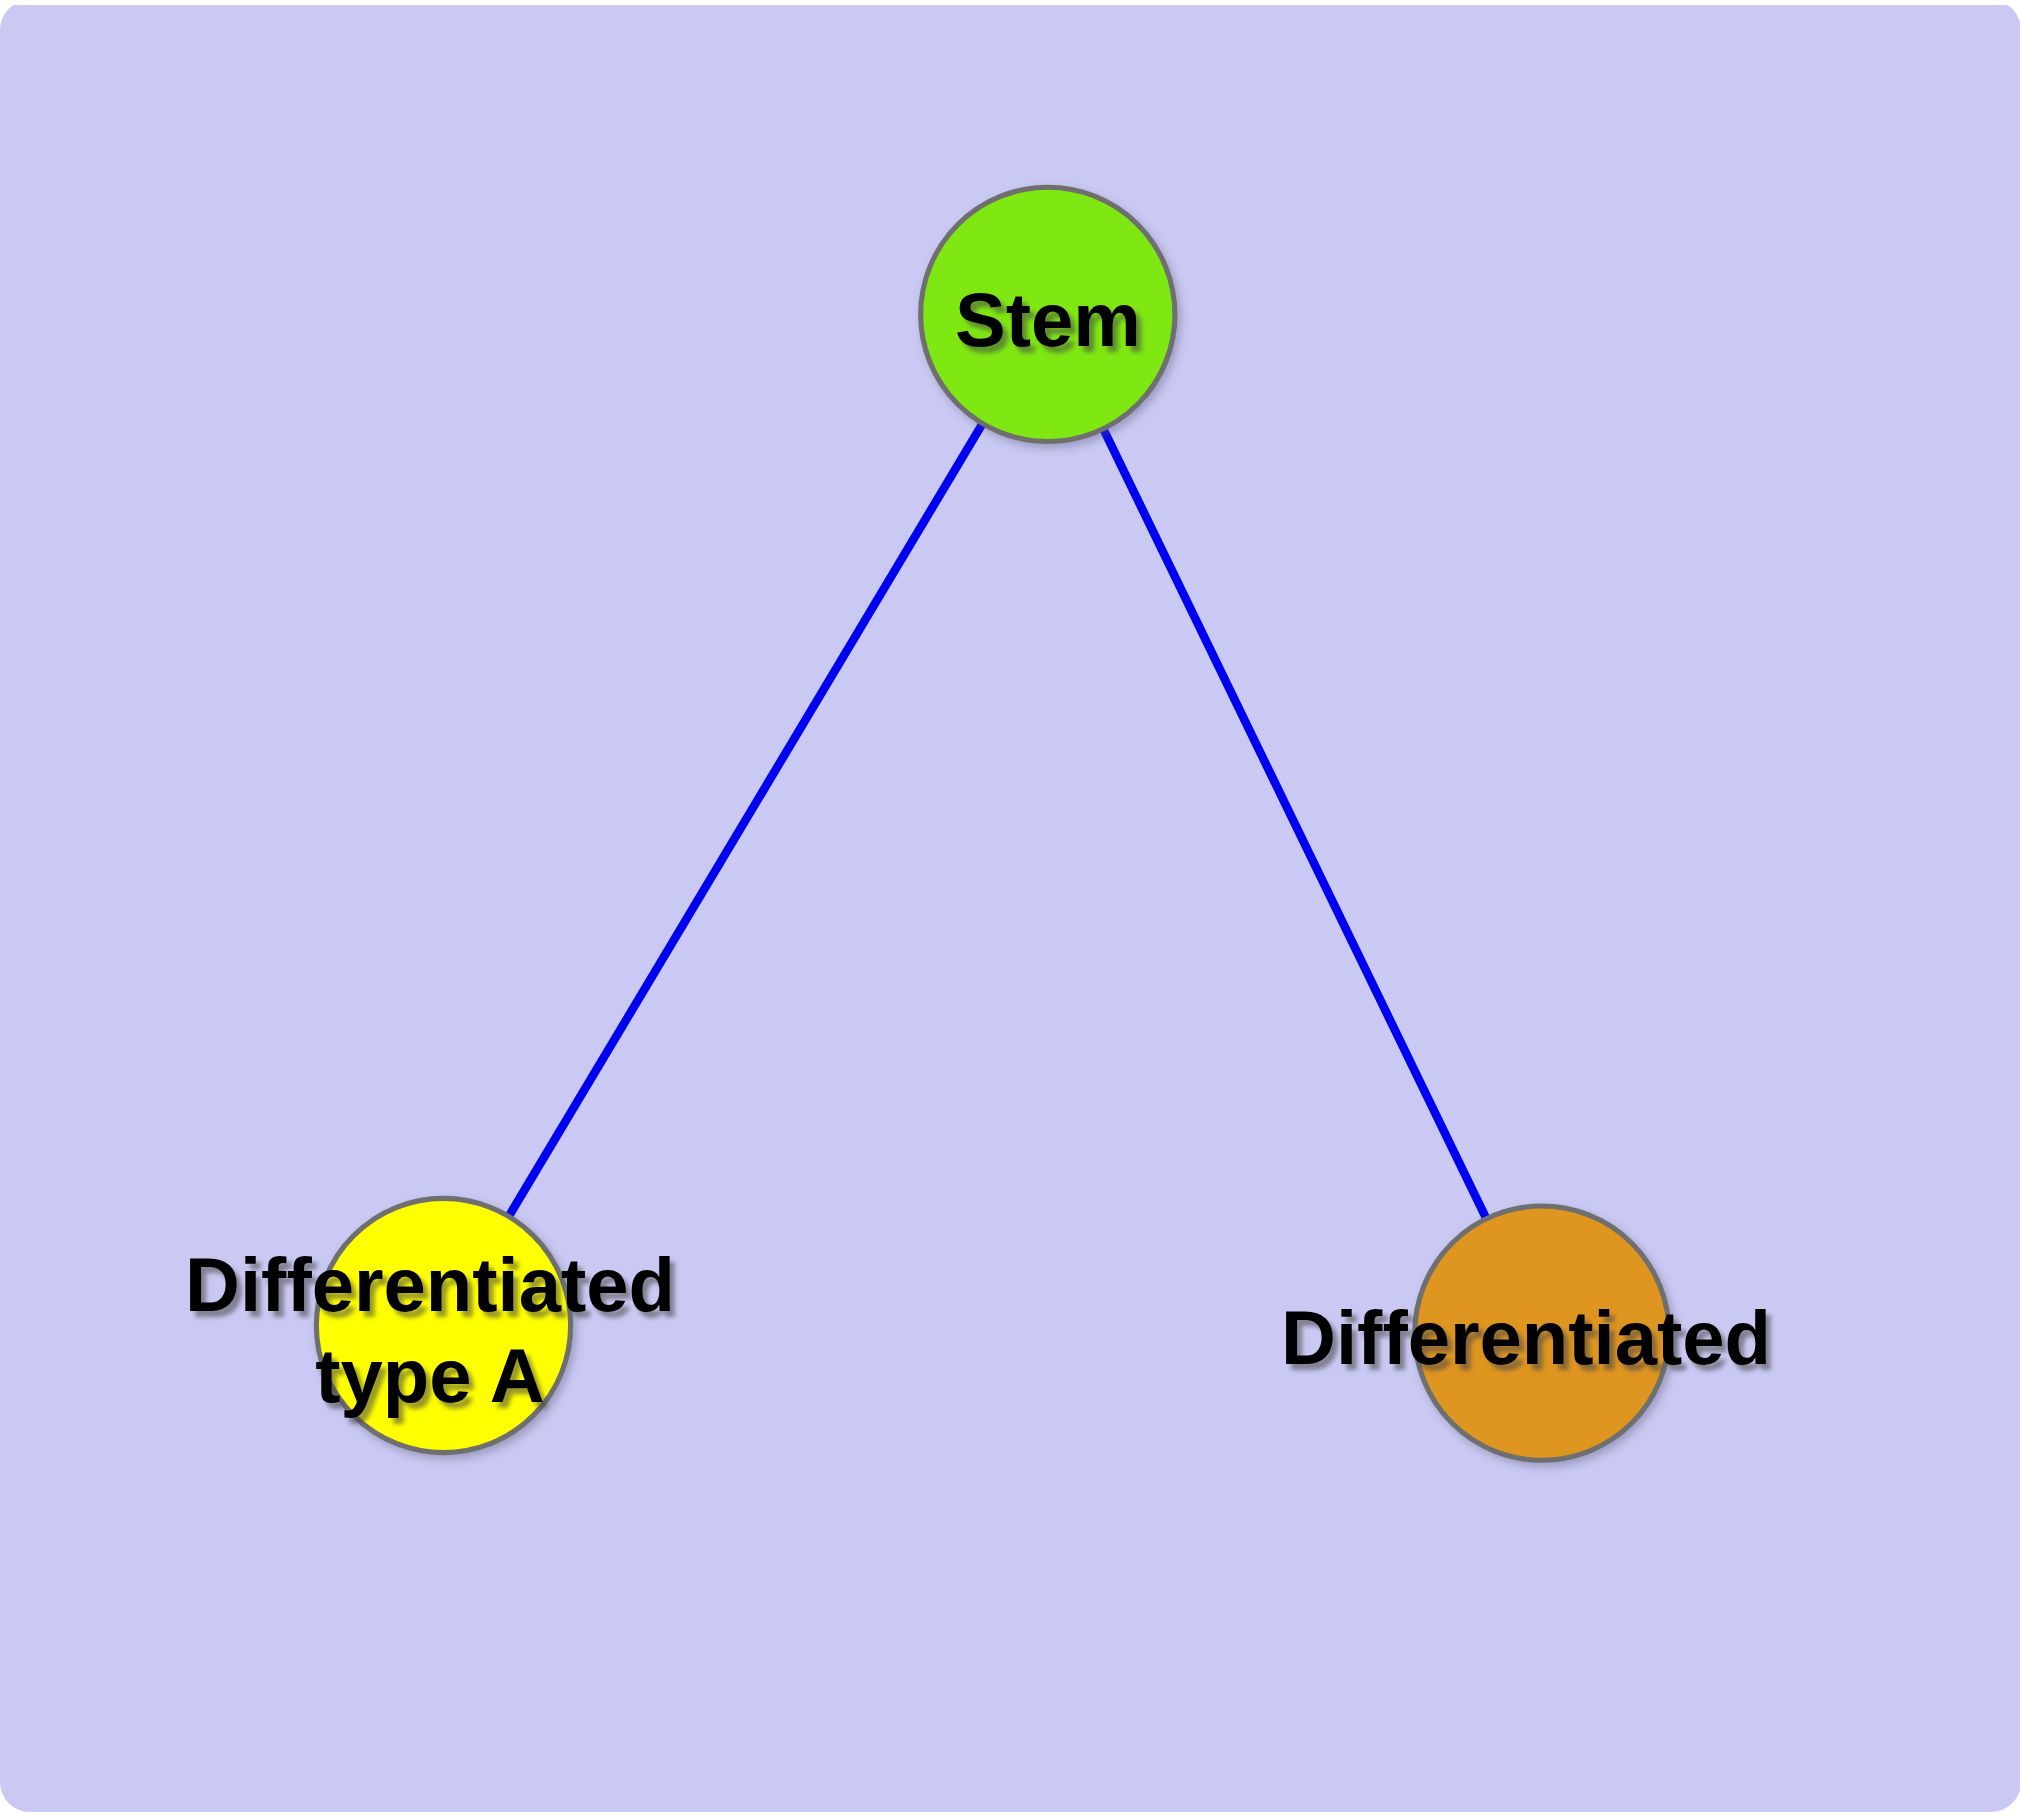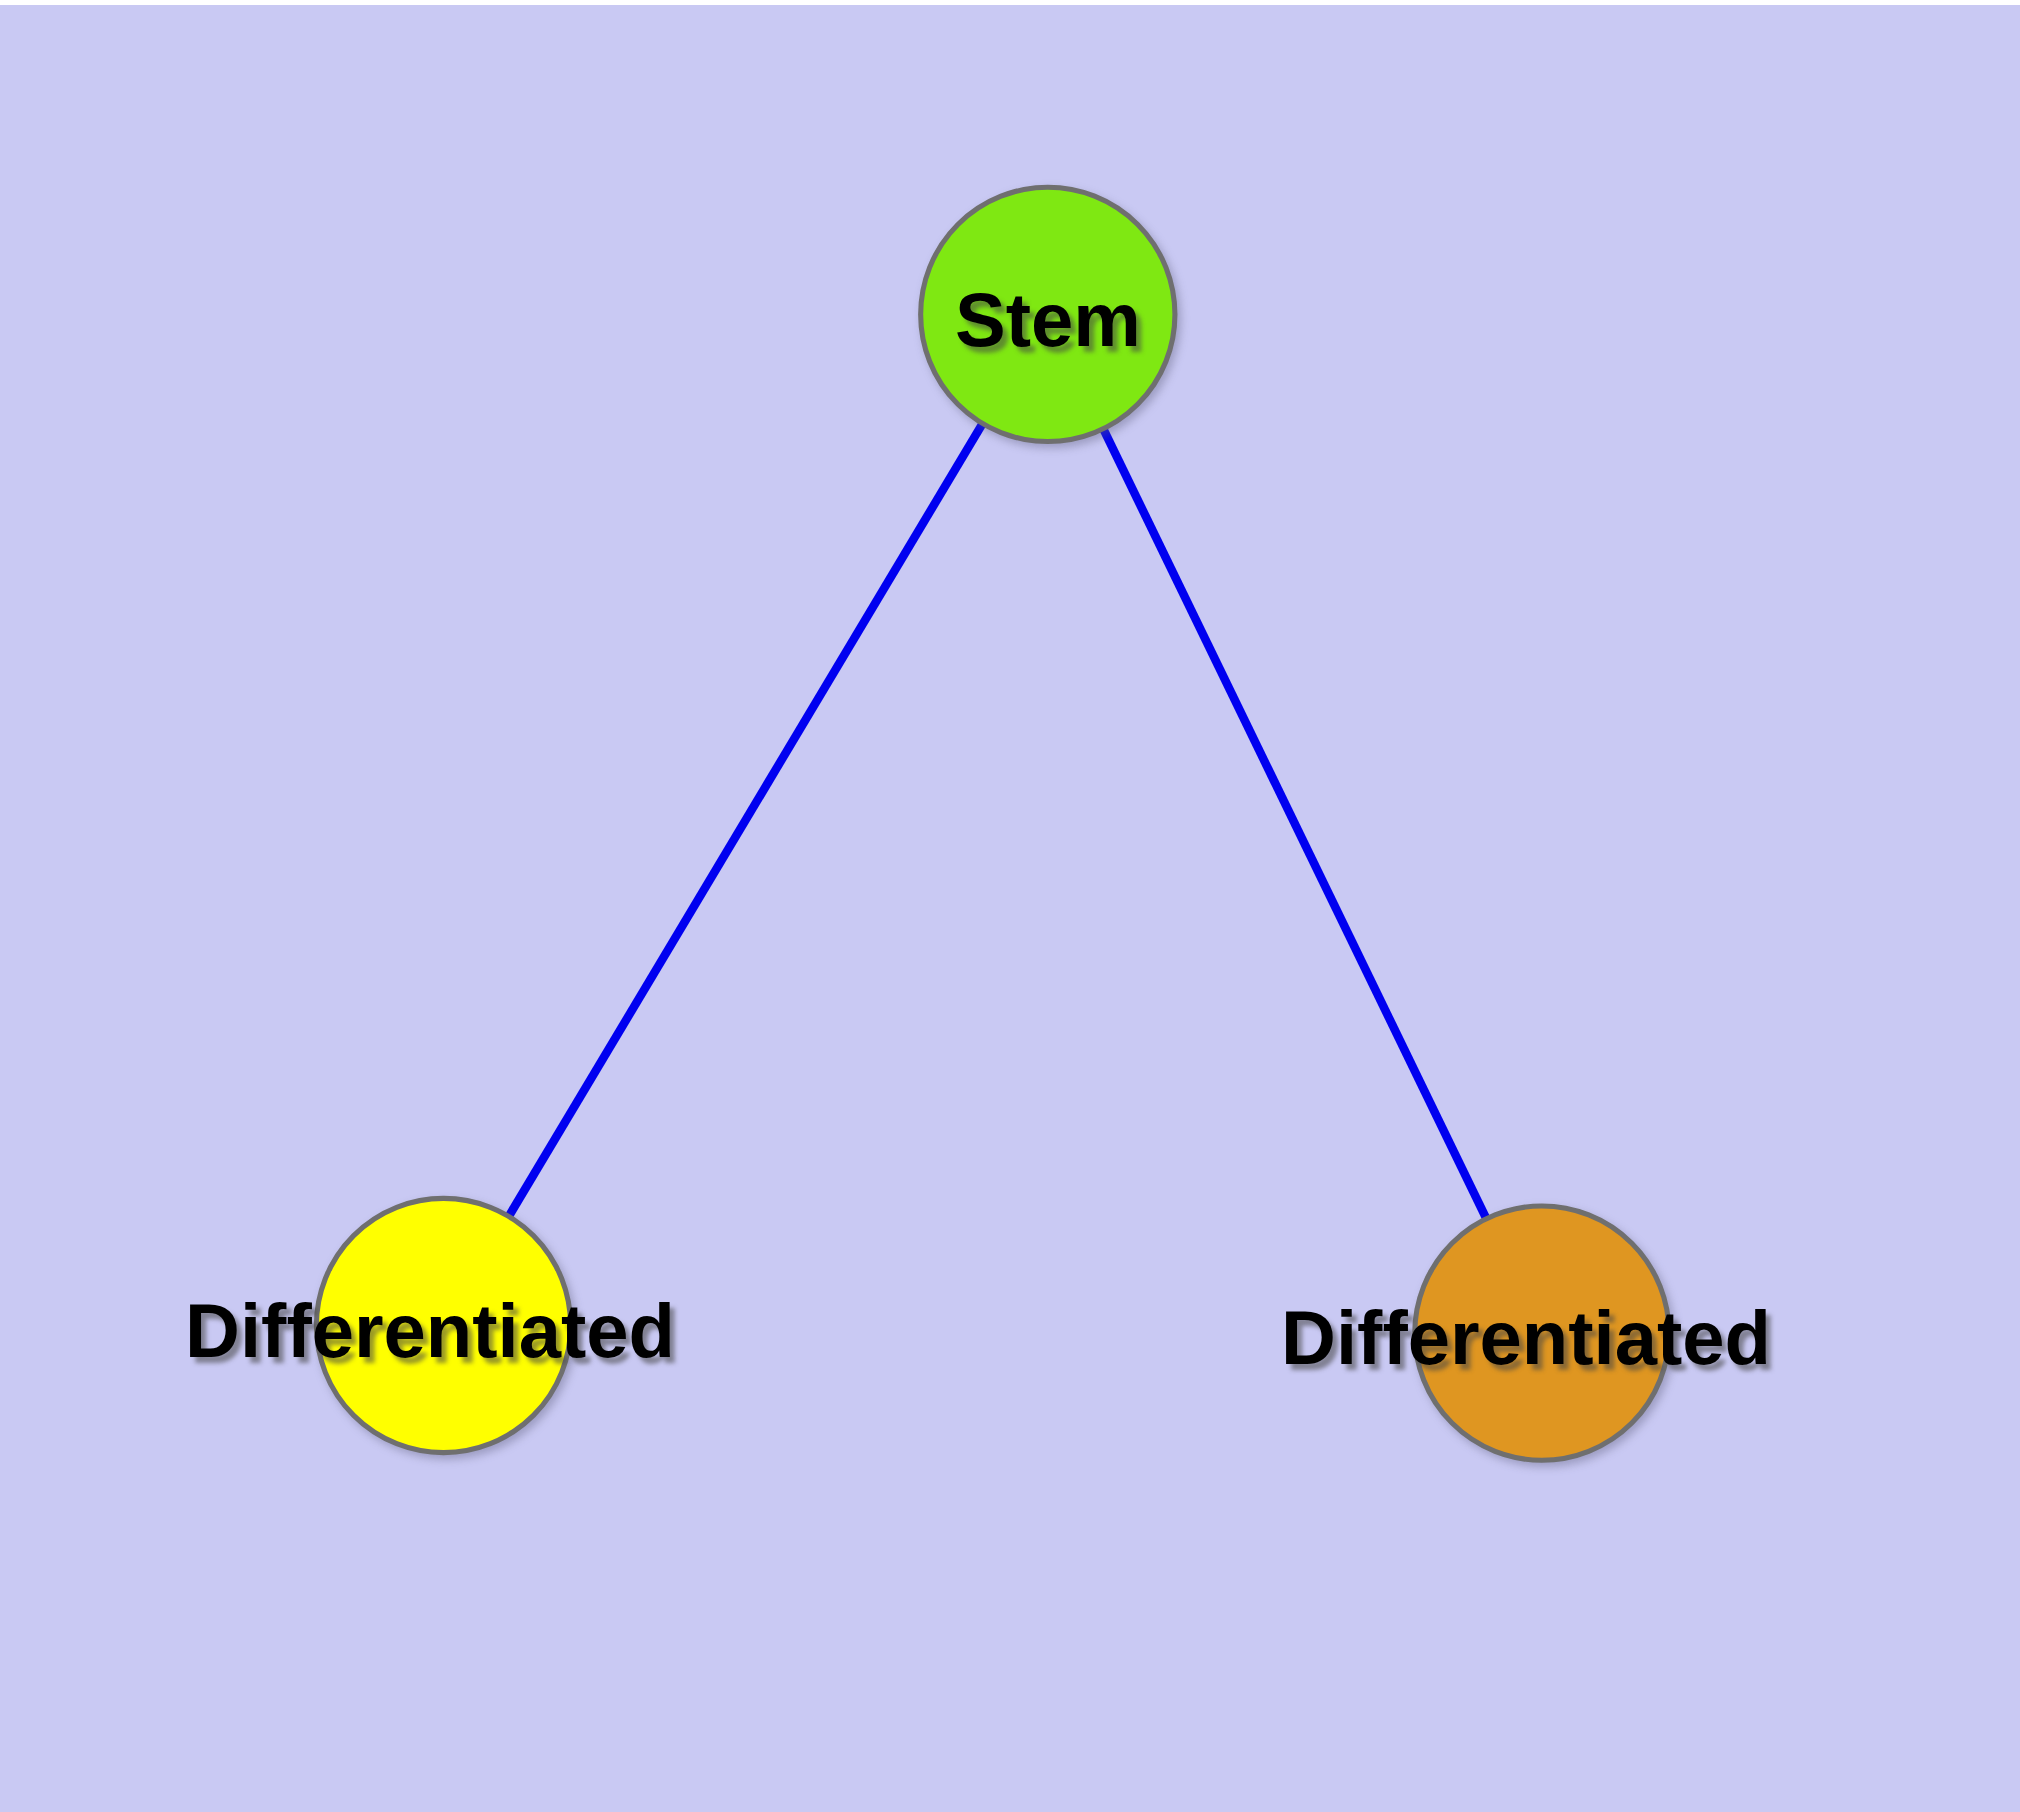--- a/index.html
+++ b/index.html
@@ -51,34 +51,35 @@
     font-weight: bold;
     font-size: 76px;
     line-height: 91px;
     letter-spacing: 0px;
     text-shadow: 5.1px 6px 4.2px rgba(70, 70, 70, 0.55);
   }
 </style>
 </head>
 <body>
 
-<div class="stage" style="background: rgb(201, 201, 243); width: 2021px; height: 1812px;">
+<div class="stage" style="background: rgb(201, 201, 243); width: 2021px; height: 1812px; border-radius: 30px;">
   <div class="top-strip" style="background: rgb(255, 255, 255); height: 5.1px;"></div>
   <svg id="graph-svg" viewBox="0 0 2384 2138" xmlns="http://www.w3.org/2000/svg">
       <line x1="1236" y1="371" x2="523" y2="1564" stroke="#0000f0" stroke-width="10"></line>
       <line x1="1236" y1="371" x2="1819" y2="1573" stroke="#0000f0" stroke-width="10"></line>
       <circle cx="1236" cy="371" r="150" fill="#7fe812" stroke="#6f6f6f" stroke-width="6" class="node-circle"></circle>
       <circle cx="523" cy="1564" r="150" fill="#ffff00" stroke="#6f6f6f" stroke-width="6" class="node-circle"></circle>
       <circle cx="1819" cy="1573" r="150" fill="#df9621" stroke="#6f6f6f" stroke-width="6" class="node-circle"></circle>
     </svg>
   <div id="label-layer">
       <div class="node-label" style="left: 1048px; top: 319px; color: rgb(0, 0, 0); font-size: 76px;">
         <div>Stem</div>
       </div>
       <div class="node-label" style="left: 430px; top: 1330px; color: rgb(0, 0, 0); font-size: 76px;">
         <div>Differentiated</div>
+        <div>type A</div>
       </div>
       <div class="node-label" style="left: 1526px; top: 1337px; color: rgb(0, 0, 0); font-size: 76px;">
         <div>Differentiated</div>
       </div>
     </div>
 </div>
 
 
 </body></html>

